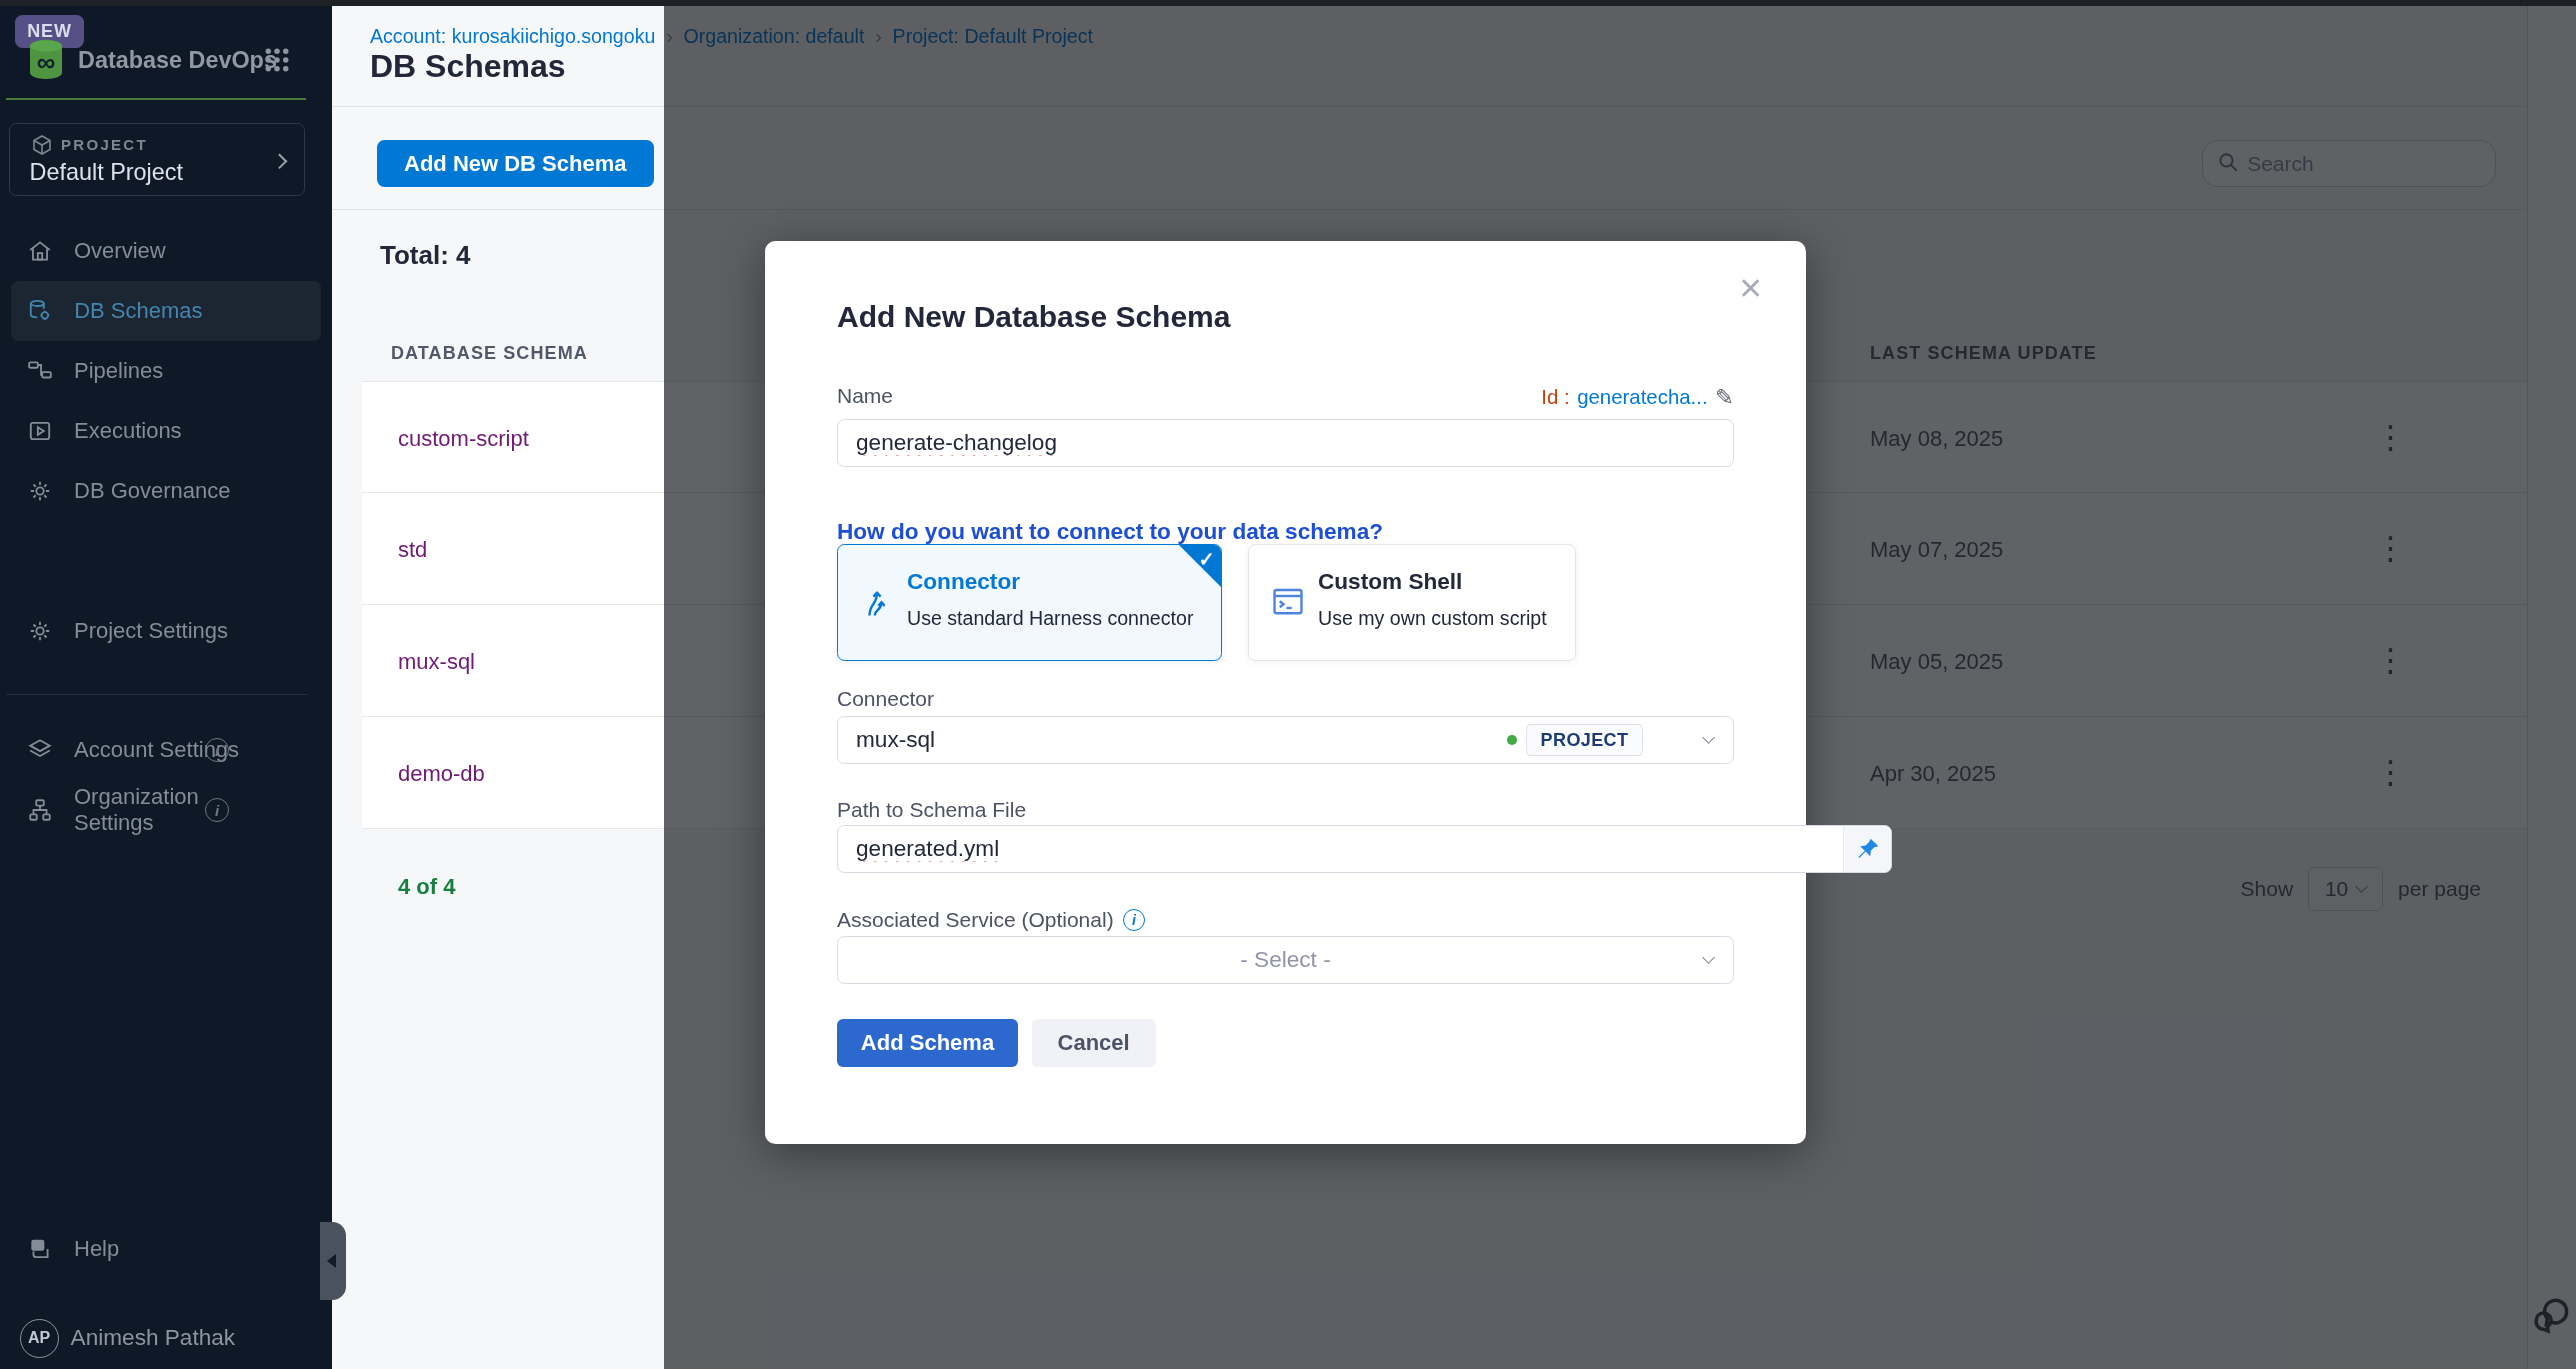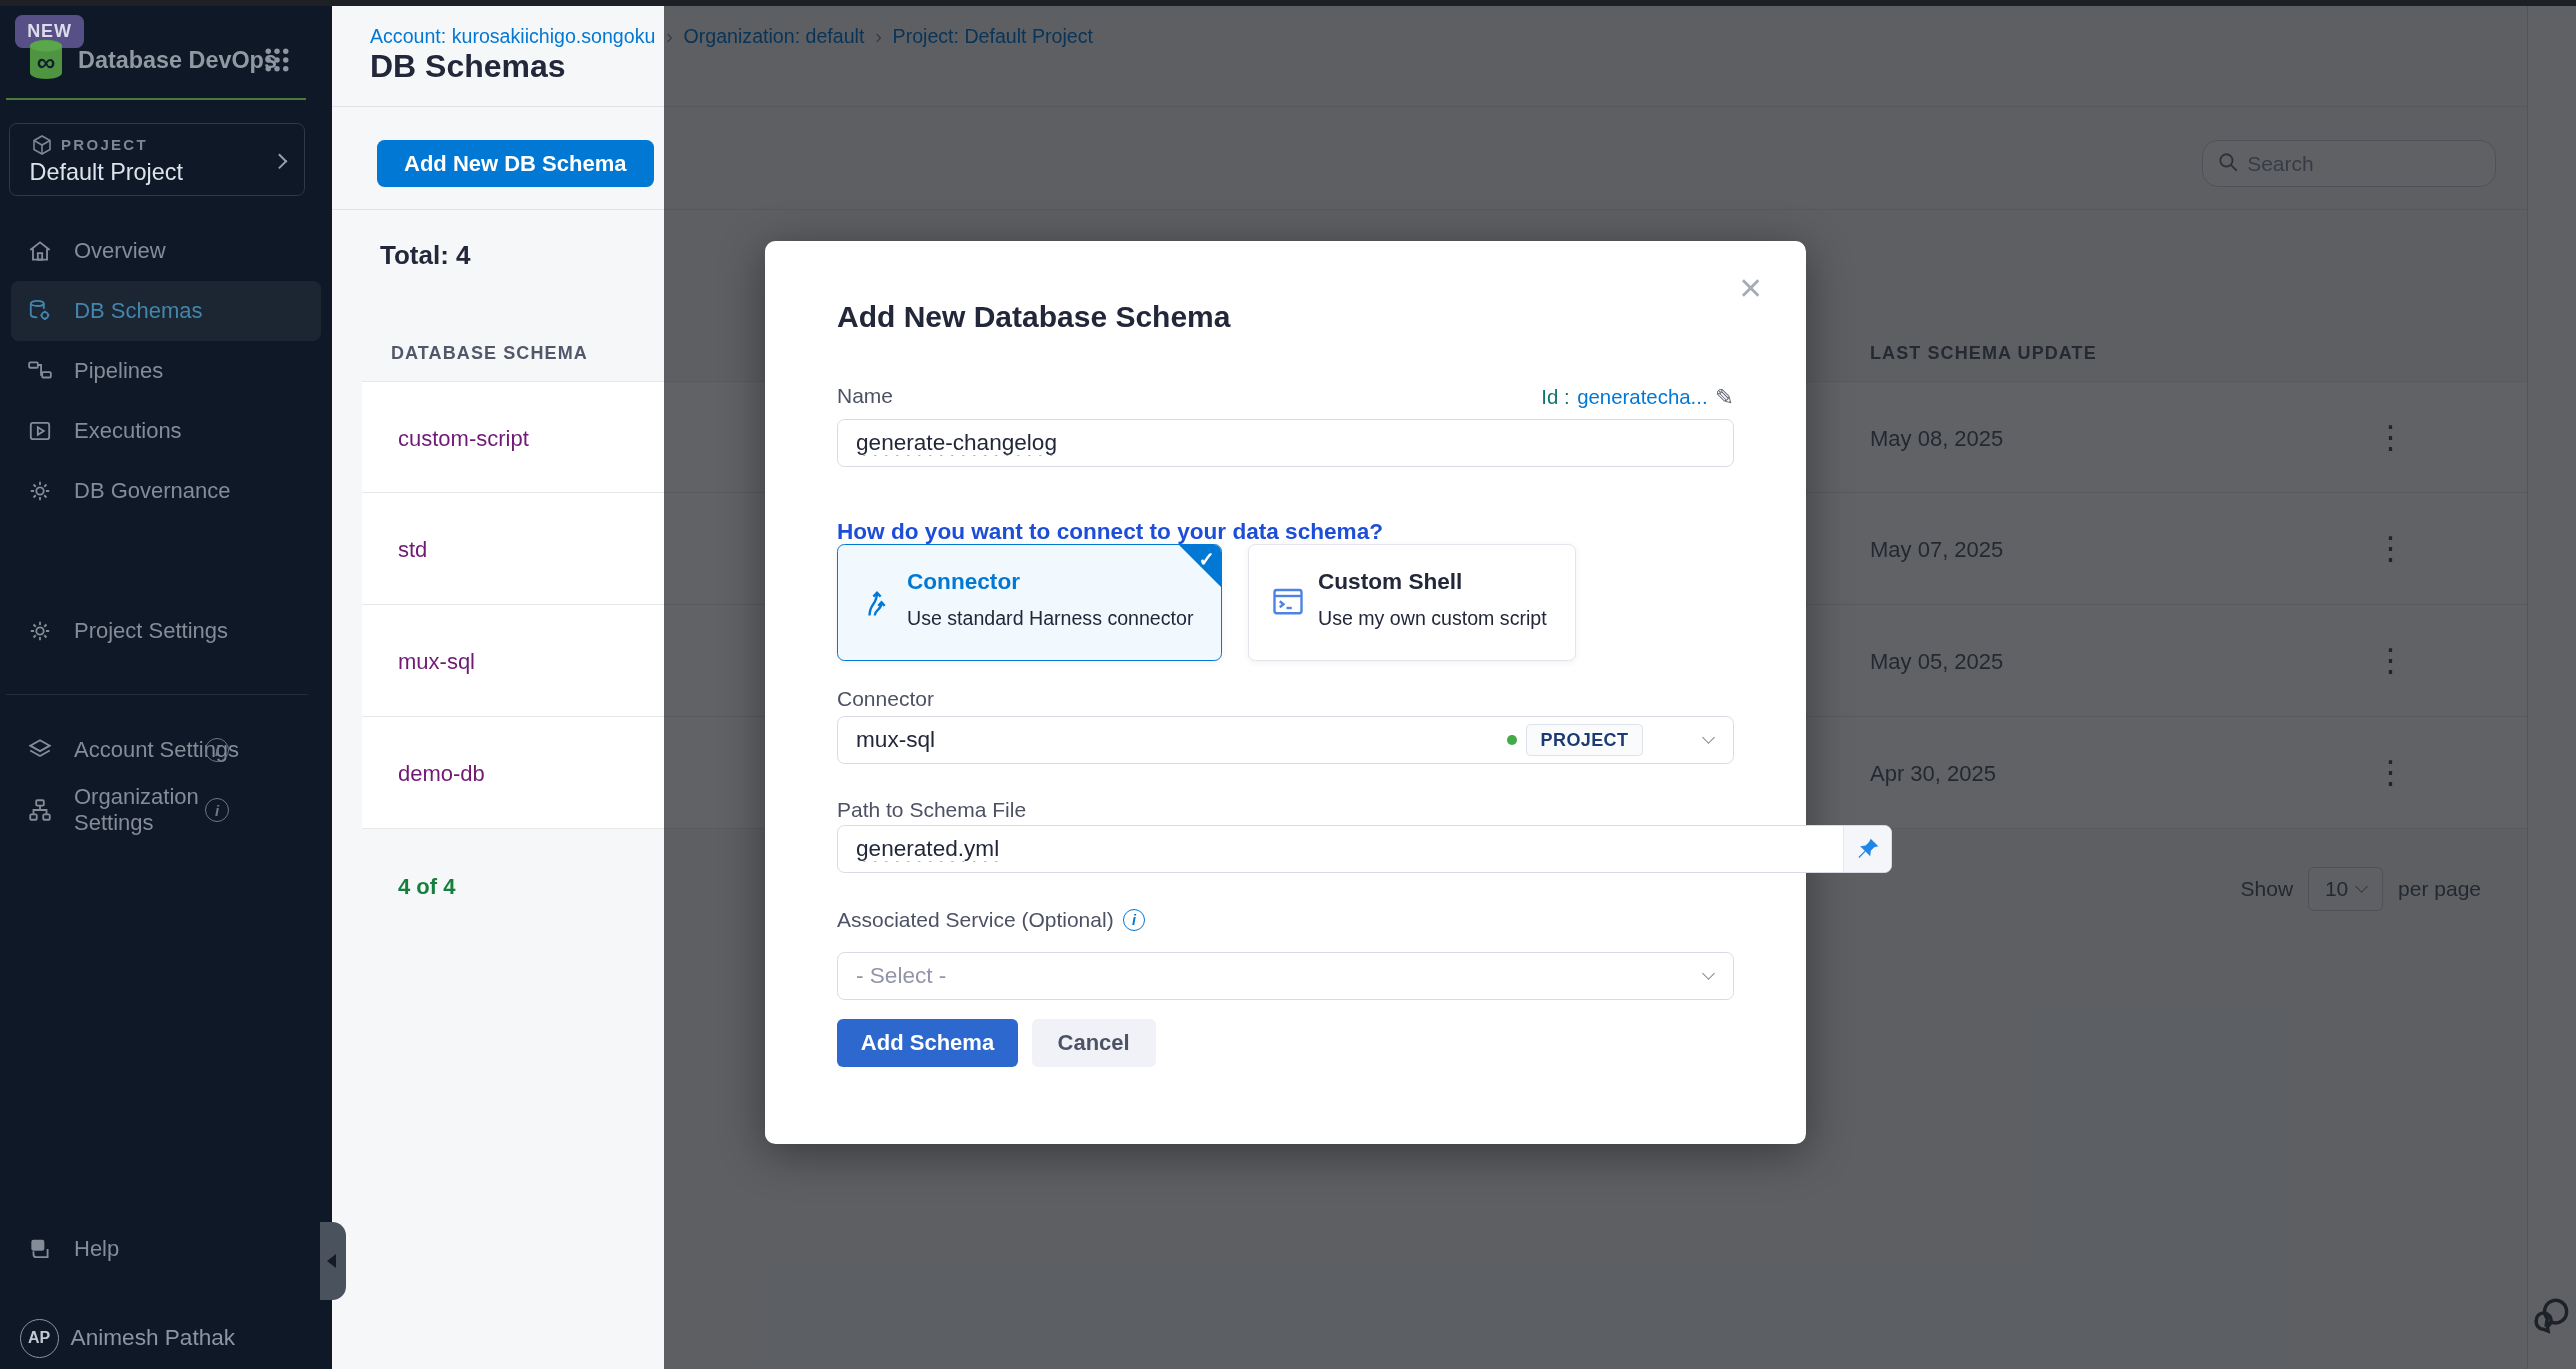--- a/index.html
+++ b/index.html
@@ -73,21 +73,21 @@
 
   .dim { position:absolute; left:332px; top:0; right:0; bottom:0; background:rgba(13,16,22,0.66); z-index:50; }
 
   
   .modal { position:absolute; left:765px; top:241px; width:1041px; height:903px; background:#fff; border-radius:10.6px;
     box-shadow:0 9px 45px rgba(0,0,0,0.4); z-index:100; }
   .m-close { position:absolute; right:44px; top:27px; font-size:39px; color:#a6abb8; line-height:1; cursor:pointer; font-weight:300; }
   .m-title { position:absolute; left:72px; top:59px; font-size:30px; font-weight:bold; color:#22273a; }
   .m-label { position:absolute; font-size:21px; color:#4c5264; }
   .id-row { position:absolute; right:72px; top:143px; display:flex; align-items:center; gap:7.5px; font-size:20.4px; }
-  .id-row .id-cap { color:#0f766e; }
+  .id-row .id-cap { color:#c2410c; }
   .id-row a { color:#0278d5; text-decoration:none; cursor:pointer; }
   .id-row .pencil { color:#5c6270; font-size:22.6px; cursor:pointer; }
   .m-input { position:absolute; left:72px; width:897px; height:48px; border:0.8px solid #d9dae6; border-radius:7.5px; background:#fff;
     font-size:22.6px; color:#22273a; padding:0 18px; font-family:inherit; outline:none; }
   .squiggle { text-decoration:underline; text-decoration-style:wavy; text-decoration-color:#e4574f; text-decoration-thickness:1.5px; text-underline-offset:5.3px; }
   .m-question { position:absolute; left:72px; top:278px; font-size:22.6px; font-weight:bold; color:#1d4ed8; }
   .opt-card { position:absolute; top:303px; height:117px; border-radius:7.5px; cursor:pointer; background:#fff; border:0.8px solid #e3e5ec; box-shadow:0 1.5px 6px rgba(30,40,60,0.06); }
   .opt-card.selected { background:#f2f9fe; border:1.5px solid #0278d5; overflow:hidden; }
   .opt-card.c1 { left:72px; width:385px; } .opt-card.c2 { left:483px; width:328px; }
   .opt-icon { position:absolute; left:21px; top:39px; width:36px; height:36px; }
@@ -404,21 +404,21 @@
         <svg viewBox="0 0 24 24" width="26" height="26" fill="#1f87e8">
           <path d="M14.5 2.5 L21.5 9.5 L17.8 10.4 L14.6 13.6 L14 18.6 L9.8 14.4 L4 20.2 L3.2 19.4 L9 13.6 L4.8 9.4 L9.8 8.8 L13 5.6 Z"></path>
         </svg>
       </span>
     </div>
 
     <div class="svc-label-row">
       <span class="m-label" style="position:static;">Associated Service (Optional)</span>
       <span class="info-i">i</span>
     </div>
-    <div class="m-select" style="top:711px;">
+    <div class="m-select" style="top:695px;justify-content:center;">
       <span class="placeholder">- Select -</span>
       <span class="chev-d"></span>
     </div>
 
     <div class="m-btn-row">
       <button class="btn-primary">Add Schema</button>
       <button class="btn-secondary">Cancel</button>
     </div>
   </div>
 </div>

